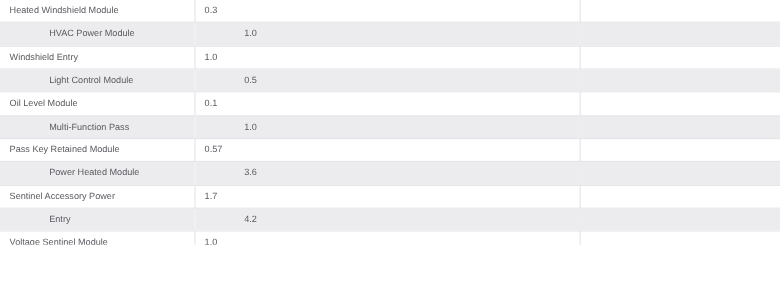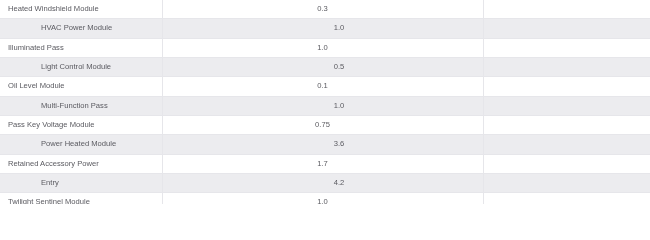--- a/index.html
+++ b/index.html
@@ -60,21 +60,20 @@
   .data-table tr.row-even td {
     background: #ececef;
     padding-left: 41px;
   }
 
   .cell-name {
     text-align: left;
     border-right: 1px solid #e6e6ea;
   }
   .cell-value {
-    text-align: center;
     border-right: 1px solid #e6e6ea;
     color: #77777e;
   }
   .cell-value-last {
     text-align: right;
     color: #b9b9c0;
     border-right: none;
     padding-right: 10px;
   }
 </style>
@@ -93,61 +92,61 @@
           <td class="cell-name">Heated Windshield Module</td>
           <td class="cell-value">0.3</td>
           <td class="cell-value-last">—</td>
         </tr>
         <tr class="row-even">
           <td class="cell-name">HVAC Power Module</td>
           <td class="cell-value">1.0</td>
           <td class="cell-value-last">—</td>
         </tr>
         <tr class="row-odd">
-          <td class="cell-name">Illuminated Pass</td>
+          <td class="cell-name">Windshield Entry</td>
           <td class="cell-value">1.0</td>
           <td class="cell-value-last">1</td>
         </tr>
         <tr class="row-even">
           <td class="cell-name">Light Control Module</td>
           <td class="cell-value">0.5</td>
           <td class="cell-value-last">—</td>
         </tr>
         <tr class="row-odd">
           <td class="cell-name">Oil Level Module</td>
           <td class="cell-value">0.1</td>
           <td class="cell-value-last">—</td>
         </tr>
         <tr class="row-even">
           <td class="cell-name">Multi-Function Pass</td>
           <td class="cell-value">1.0</td>
           <td class="cell-value-last">—</td>
         </tr>
         <tr class="row-odd">
-          <td class="cell-name">Pass Key Voltage Module</td>
-          <td class="cell-value">0.75</td>
+          <td class="cell-name">Pass Key Retained Module</td>
+          <td class="cell-value">0.57</td>
           <td class="cell-value-last">—</td>
         </tr>
         <tr class="row-even">
           <td class="cell-name">Power Heated Module</td>
           <td class="cell-value">3.6</td>
           <td class="cell-value-last">—</td>
         </tr>
         <tr class="row-odd">
-          <td class="cell-name">Retained Accessory Power</td>
+          <td class="cell-name">Sentinel Accessory Power</td>
           <td class="cell-value">1.7</td>
           <td class="cell-value-last">—</td>
         </tr>
         <tr class="row-even">
           <td class="cell-name">Entry</td>
           <td class="cell-value">4.2</td>
           <td class="cell-value-last">15</td>
         </tr>
         <tr class="row-odd">
-          <td class="cell-name">Twilight Sentinel Module</td>
+          <td class="cell-name">Voltage Sentinel Module</td>
           <td class="cell-value">1.0</td>
           <td class="cell-value-last">—</td>
         </tr>
         <tr class="row-even">
           <td class="cell-name">Voltage Regulator</td>
           <td class="cell-value">1.4</td>
           <td class="cell-value-last">—</td>
         </tr>
       </tbody>
   </table>

